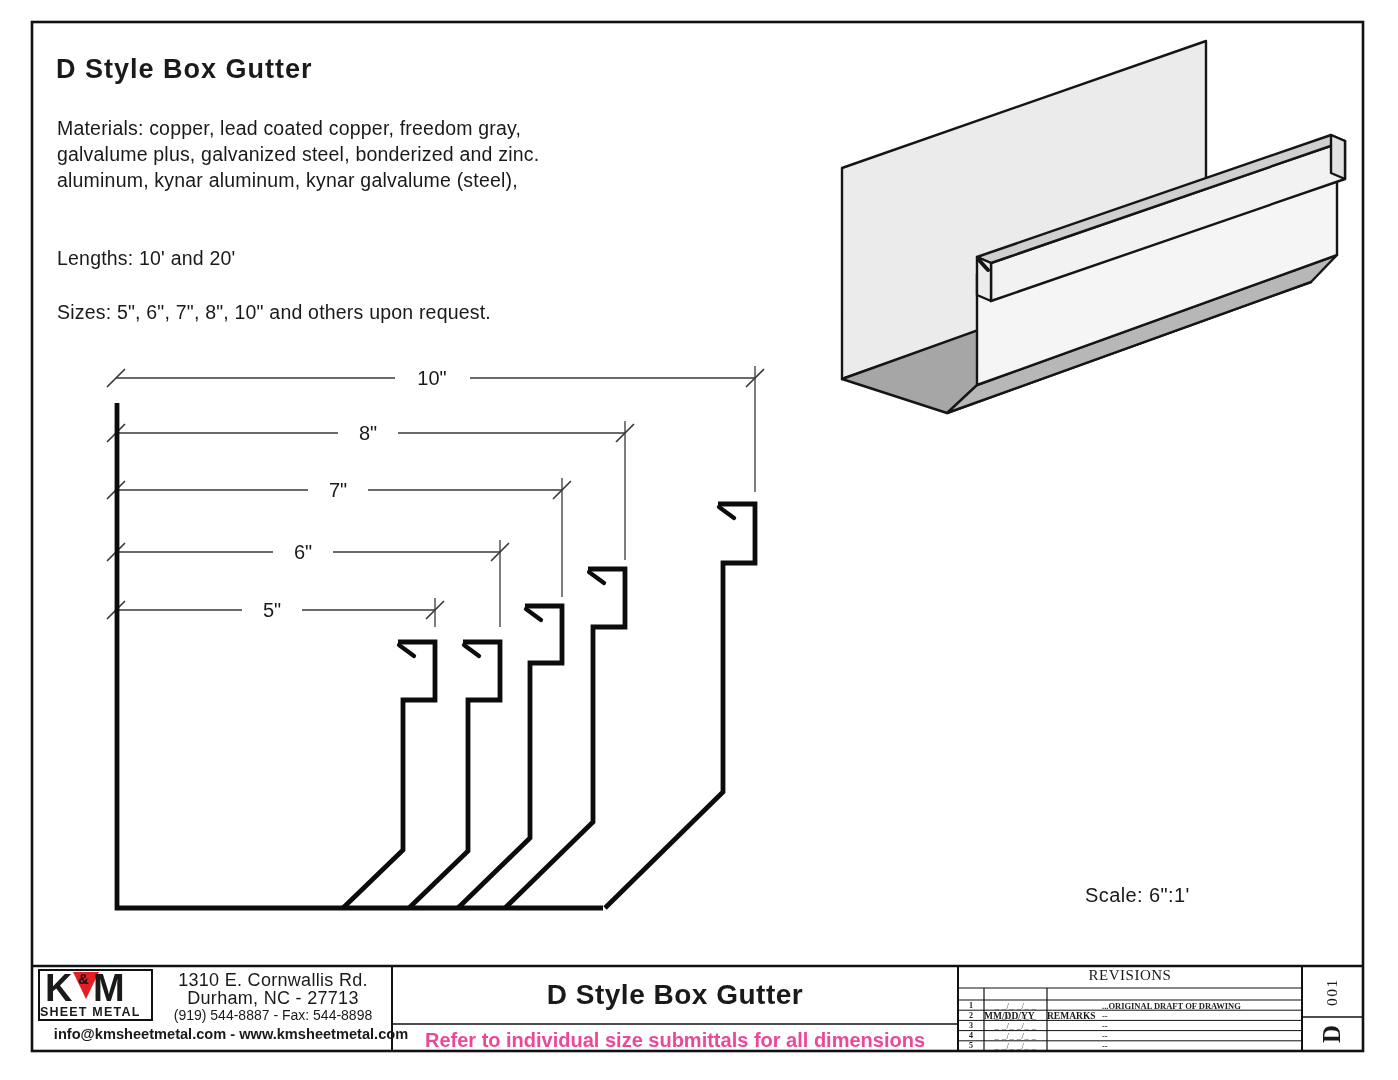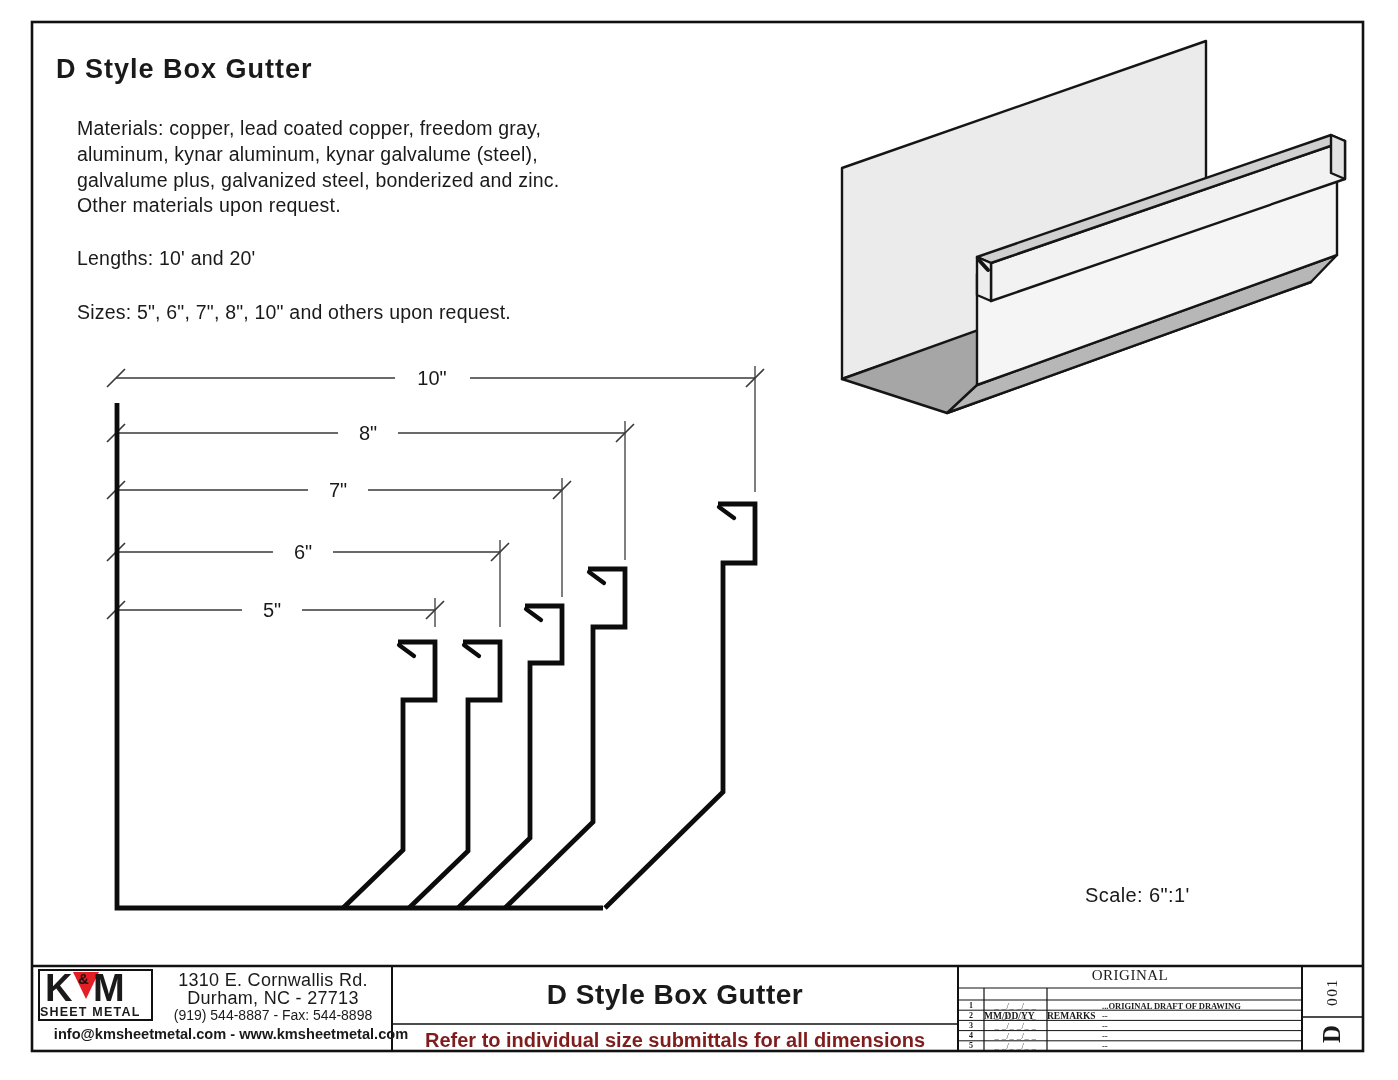--- a/index.html
+++ b/index.html
@@ -2,38 +2,38 @@
 <html><head>
 <meta charset="utf-8">
 <style>
   html,body{margin:0;padding:0;background:#fff;}
   .page{position:relative;width:1398px;height:1080px;background:#fff;overflow:hidden;
         font-family:"Liberation Sans",sans-serif;color:#1a1a1a;}
   .abs{position:absolute;}
   svg.art{position:absolute;left:0;top:0;width:1398px;height:1080px;}
   .serif{font-family:"Liberation Serif",serif;}
   .doc-title{left:56px;top:54px;font-size:27px;font-weight:600;letter-spacing:1px;}
-  .bodytext{left:57px;font-size:19.5px;line-height:25.8px;font-weight:500;letter-spacing:.2px;white-space:nowrap;margin-left:20px;}
+  .bodytext{left:57px;font-size:19.5px;line-height:25.8px;font-weight:500;letter-spacing:.2px;white-space:nowrap;}
   .bodytext span{display:block;}
   .scale-note{left:1085px;top:884px;font-size:20px;font-weight:500;letter-spacing:.4px;}
   .dimlab{transform:translate(-50%,-50%);font-size:20px;font-weight:500;background:#fff;padding:0 3px;white-space:nowrap;}
   
   .logo-box{left:38px;top:969px;width:111px;height:48px;border:2px solid #111;}
   .logo-k{left:5px;top:-4px;font-size:38px;font-weight:900;letter-spacing:-2px;}
   .logo-m{left:53px;top:-4px;font-size:38px;font-weight:900;letter-spacing:-2px;}
   .logo-tri{left:33px;top:1px;width:26px;height:27px;background:#e31e24;
             clip-path:polygon(0 0,100% 0,50% 100%);}
   .logo-amp{left:38px;top:-1px;font-size:15px;font-weight:900;color:#111;}
   .logo-sub{left:0;bottom:0px;width:100%;text-align:left;font-size:12.5px;font-weight:900;letter-spacing:1.2px;}
   .addr{left:157px;width:232px;text-align:center;font-weight:400;white-space:nowrap;}
   .addr1,.addr2{font-size:18px;letter-spacing:.3px;}
   .addr3{font-size:14px;}
   .info-line{left:33px;width:396px;top:1026px;text-align:center;font-size:14.6px;font-weight:600;}
   .block-title{left:392px;width:566px;top:979px;text-align:center;font-size:28px;font-weight:600;letter-spacing:.5px;}
-  .red-note{left:392px;width:566px;top:1029px;text-align:center;font-size:20px;font-weight:600;color:#7f1d1d;}
+  .red-note{left:392px;width:566px;top:1029px;text-align:center;font-size:20px;font-weight:600;color:#ec4899;}
   .rev-title{left:958px;width:344px;top:967px;text-align:center;font-size:15px;letter-spacing:.5px;}
   .rev-colhdr{top:987px;font-size:9.5px;font-weight:700;text-align:left;margin-top:24px;}
   .rev-no{left:958px;width:26px;text-align:center;font-size:8px;font-weight:700;}
   .rev-date{left:984px;width:63px;text-align:center;font-size:8.5px;letter-spacing:.5px;color:#333;}
   .rev-rem{left:1102px;font-size:8.5px;font-weight:700;color:#222;white-space:nowrap;}
   .rot{transform:translate(-50%,-50%) rotate(-90deg);white-space:nowrap;}
   .sheet-num{left:1332px;top:992px;font-size:15.5px;letter-spacing:1.5px;}
   .sheet-let{left:1332px;top:1034px;font-size:25px;font-weight:700;}
 </style>
 </head>
@@ -99,23 +99,22 @@
       <path d="M958,1010.2 H1302 M958,1020.4 H1302 M958,1030.6 H1302 M958,1040.8 H1302" stroke-width="1"></path>
       <path d="M984,988 V1051 M1047,988 V1051" stroke-width="1.2"></path>
       <path d="M1302,1017 H1363" stroke-width="1.6"></path>
     </g>
   </svg>
 
   <div class="abs doc-title">D Style Box Gutter</div>
 
   <div class="abs bodytext" style="top:116px;">
     <span>Materials: copper, lead coated copper, freedom gray,</span>
+    <span>galvalume plus, galvanized steel, bonderized and zinc.</span>
     <span>aluminum, kynar aluminum, kynar galvalume (steel),</span>
-    <span>galvalume plus, galvanized steel, bonderized and zinc.</span>
-    <span>Other materials upon request.</span>
   </div>
   <div class="abs bodytext" style="top:246px;">Lengths: 10' and 20'</div>
   <div class="abs bodytext" style="top:300px;">Sizes: 5", 6", 7", 8", 10" and others upon request.</div>
   <div class="abs scale-note">Scale: 6":1'</div>
 
   <span class="abs dimlab" style="left:432px;top:378px;">10"</span>
   <span class="abs dimlab" style="left:368px;top:433px;">8"</span>
   <span class="abs dimlab" style="left:338px;top:490px;">7"</span>
   <span class="abs dimlab" style="left:303px;top:552px;">6"</span>
   <span class="abs dimlab" style="left:272px;top:610px;">5"</span>
@@ -128,21 +127,21 @@
     <span class="abs logo-sub">SHEET METAL</span>
   </div>
   <div class="abs addr addr1" style="top:970px;">1310 E. Cornwallis Rd.</div>
   <div class="abs addr addr2" style="top:988px;">Durham, NC - 27713</div>
   <div class="abs addr addr3" style="top:1007px;">(919) 544-8887 - Fax: 544-8898</div>
   <div class="abs info-line">info@kmsheetmetal.com - www.kmsheetmetal.com</div>
 
   <div class="abs block-title">D Style Box Gutter</div>
   <div class="abs red-note">Refer to individual size submittals for all dimensions</div>
 
-  <div class="abs serif rev-title">ORIGINAL</div>
+  <div class="abs serif rev-title">REVISIONS</div>
   <div class="abs serif rev-colhdr" style="left:984px;width:63px;">MM/DD/YY</div>
   <div class="abs serif rev-colhdr" style="left:1047px;width:224px;">REMARKS</div>
 
   <div class="abs serif rev-no" style="top:1000.5px;">1</div>
   <div class="abs serif rev-date" style="top:1000.5px;">_ _/_ _/_ _</div>
   <div class="abs serif rev-rem" style="top:1000.5px;">...ORIGINAL DRAFT OF DRAWING</div>
   <div class="abs serif rev-no" style="top:1010.8px;">2</div>
   <div class="abs serif rev-date" style="top:1010.8px;">_ _/_ _/_ _</div>
   <div class="abs serif rev-rem" style="top:1010.8px;">--</div>
   <div class="abs serif rev-no" style="top:1021px;">3</div>

